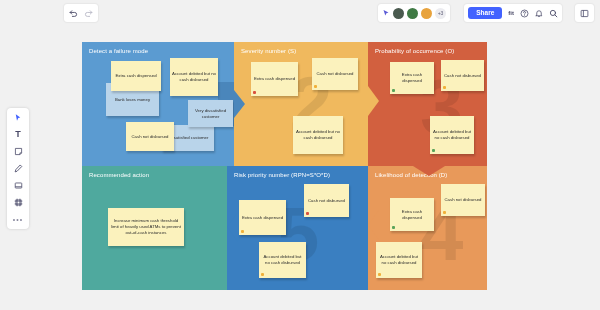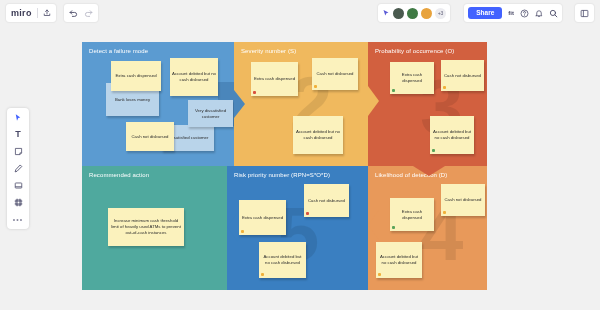--- a/index.html
+++ b/index.html
@@ -111,29 +111,20 @@
   .dot-amber { background: #f0b03a; }
   .dot-green { background: #5aa45a; }
 </style>
 </head>
 <body>
 
 <div id="app">
 
   <div class="topbar">
 
-    <div class="tb-group tb-left">
-      <span class="miro-logo">miro</span>
-      <span class="tb-div"></span>
-      <span class="ic">
-        <svg width="8" height="8" viewBox="0 0 16 16" fill="none" stroke="currentColor" stroke-width="1.6" stroke-linecap="round" stroke-linejoin="round">
-          <path d="M8 10V2M5 5l3-3 3 3M2.5 10v3h11v-3"></path>
-        </svg>
-      </span>
-    </div>
 
     <div class="tb-group tb-undo">
       <span class="ic">
         <svg width="9" height="8" viewBox="0 0 16 14" fill="none" stroke="currentColor" stroke-width="1.6" stroke-linecap="round" stroke-linejoin="round">
           <path d="M2 6h8a3.5 3.5 0 010 7H6"></path>
             <path d="M5 3L2 6l3 3"></path>
         </svg>
       </span>
       <span class="ic" style="color:#b9b9c6">
         <svg width="9" height="8" viewBox="0 0 16 14" fill="none" stroke="currentColor" stroke-width="1.6" stroke-linecap="round" stroke-linejoin="round">

